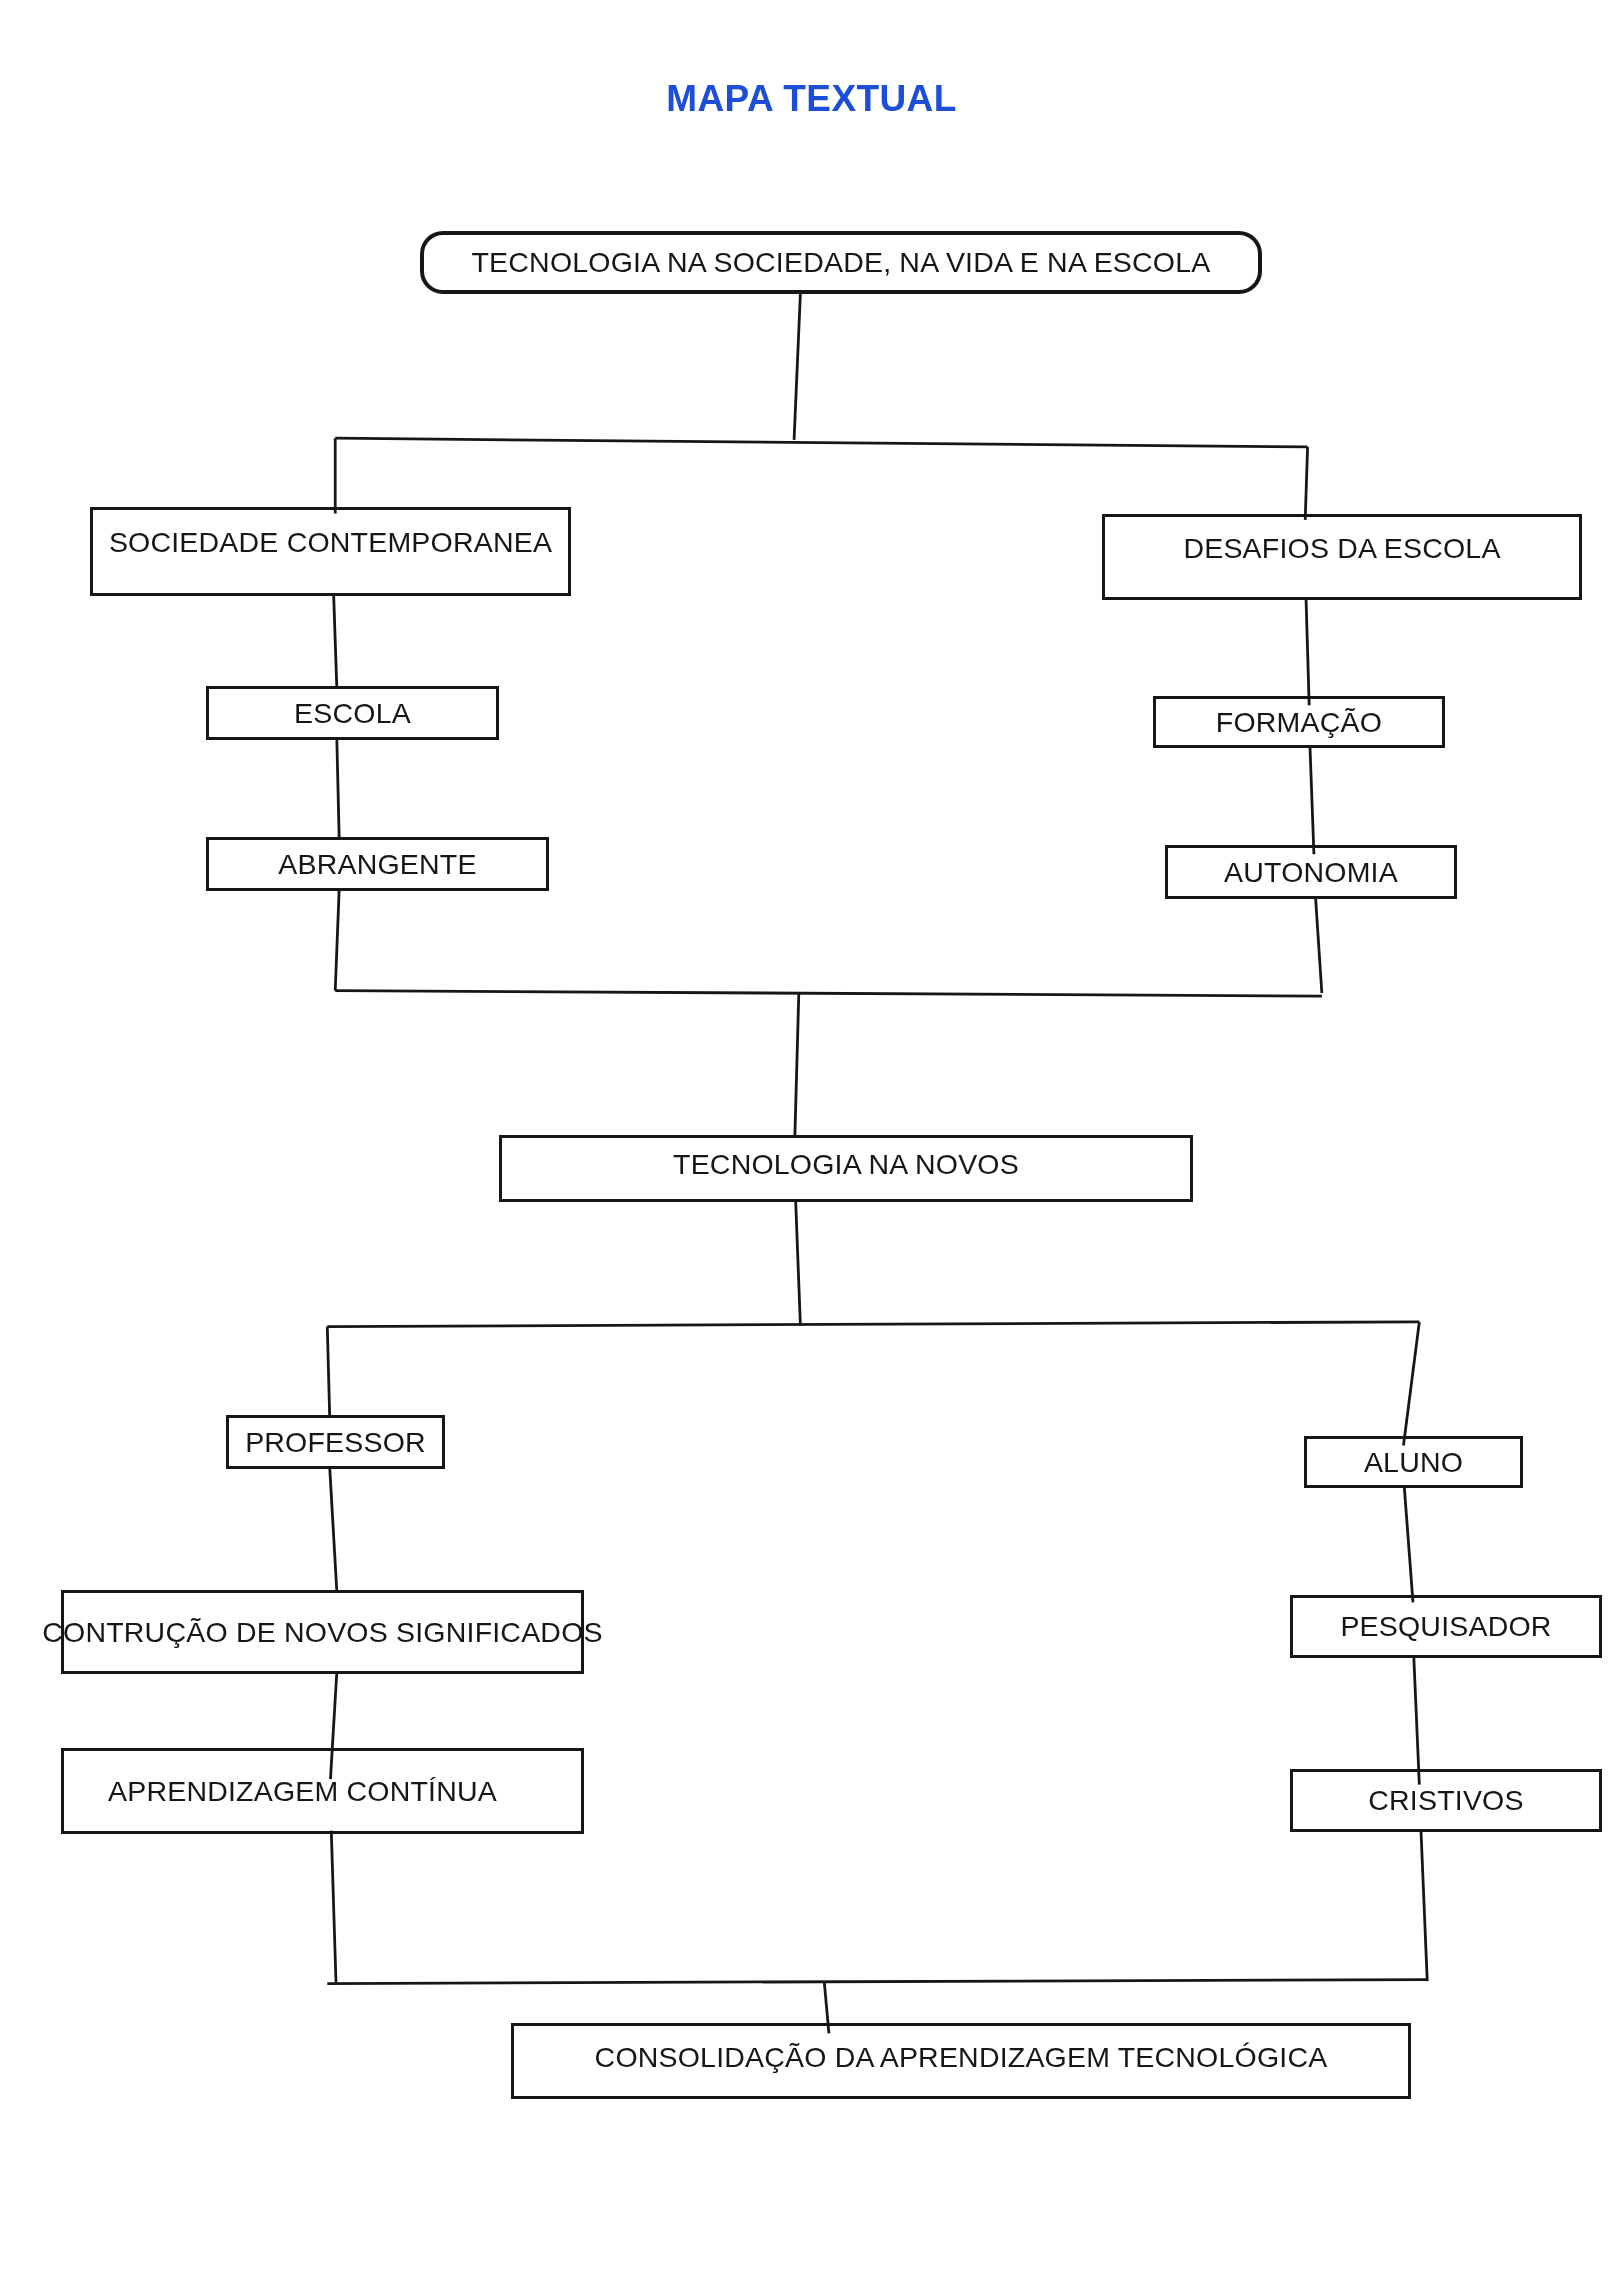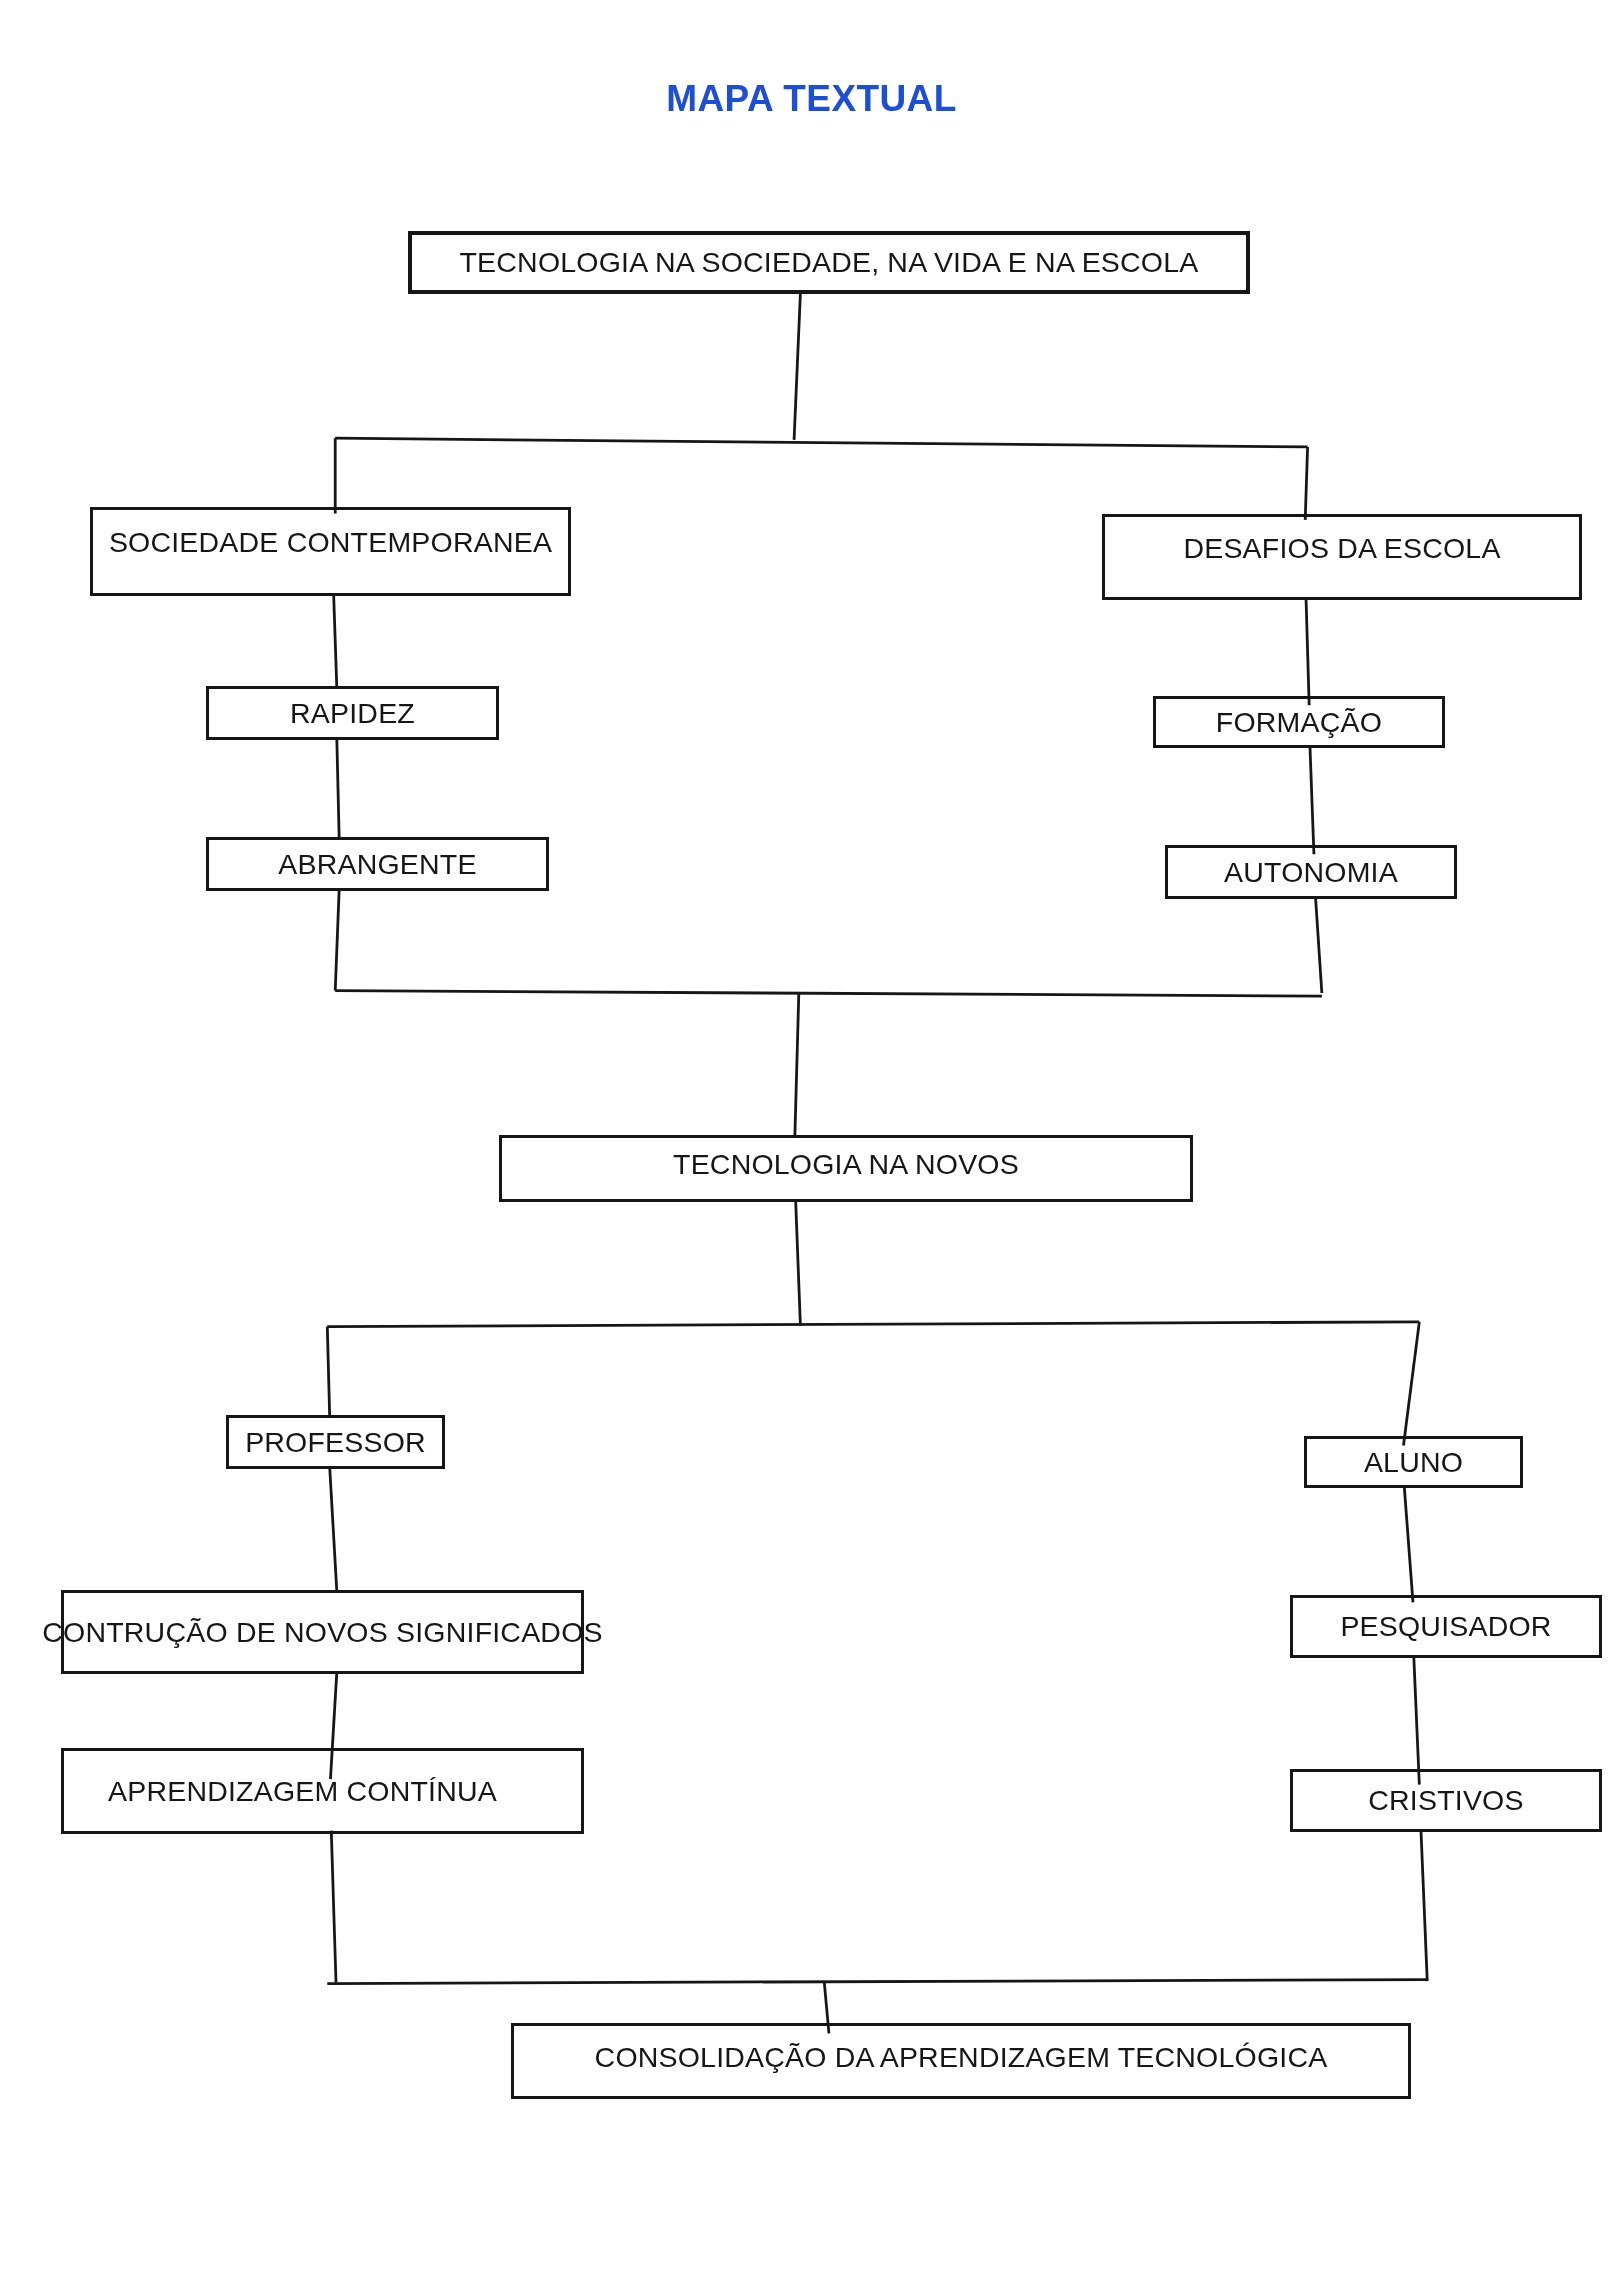--- a/index.html
+++ b/index.html
@@ -43,21 +43,21 @@
     background: #ffffff;
     border: 3.2px solid #161616;
     display: flex;
     align-items: center;
     justify-content: center;
     font-size: 28.5px;
     white-space: nowrap;
     z-index: 2;
     letter-spacing: 0.2px;
   }
-  .node--root          { left: 408px;  top: 231px;  width: 842px; height: 63px;  border-width: 4px; }
+  .node--root          { left: 420px;  top: 231px;  width: 842px; height: 63px;  border-width: 4px; border-radius: 23px; }
   .node--sociedade     { left: 90px;  top: 507px;  width: 481px;  height: 89px; padding-bottom: 18px; }
   .node--desafios      { left: 1102px; top: 514px;  width: 480px;  height: 86px; padding-bottom: 17.4px; }
   .node--rapidez       { left: 206px;  top: 686px;  width: 293px;  height: 54px; }
   .node--abrangente    { left: 206px;  top: 837px; width: 343px;  height: 54px; }
   .node--formacao      { left: 1153px; top: 696px;  width: 292px;  height: 52px; }
   .node--autonomia     { left: 1165px; top: 845px; width: 292px;  height: 54px; }
   .node--tec-escola    { left: 499px;  top: 1135px; width: 694px;  height: 67px;  padding-bottom: 8px; }
   .node--professor     { left: 226px;  top: 1415px; width: 219px;  height: 54px; }
   .node--aluno         { left: 1304px; top: 1436px; width: 219px;  height: 52px; }
   .node--contrucao     { left: 61px;   top: 1590px; width: 523px;  height: 84px; }
@@ -79,21 +79,21 @@
 
   <div class="node node--sociedade">
     <span>SOCIEDADE CONTEMPORANEA</span>
   </div>
 
   <div class="node node--desafios">
     <span>DESAFIOS DA ESCOLA</span>
   </div>
 
   <div class="node node--rapidez">
-    <span>RAPIDEZ</span>
+    <span>ESCOLA</span>
   </div>
 
   <div class="node node--abrangente">
     <span>ABRANGENTE</span>
   </div>
 
   <div class="node node--formacao">
     <span>FORMAÇÃO</span>
   </div>
 

